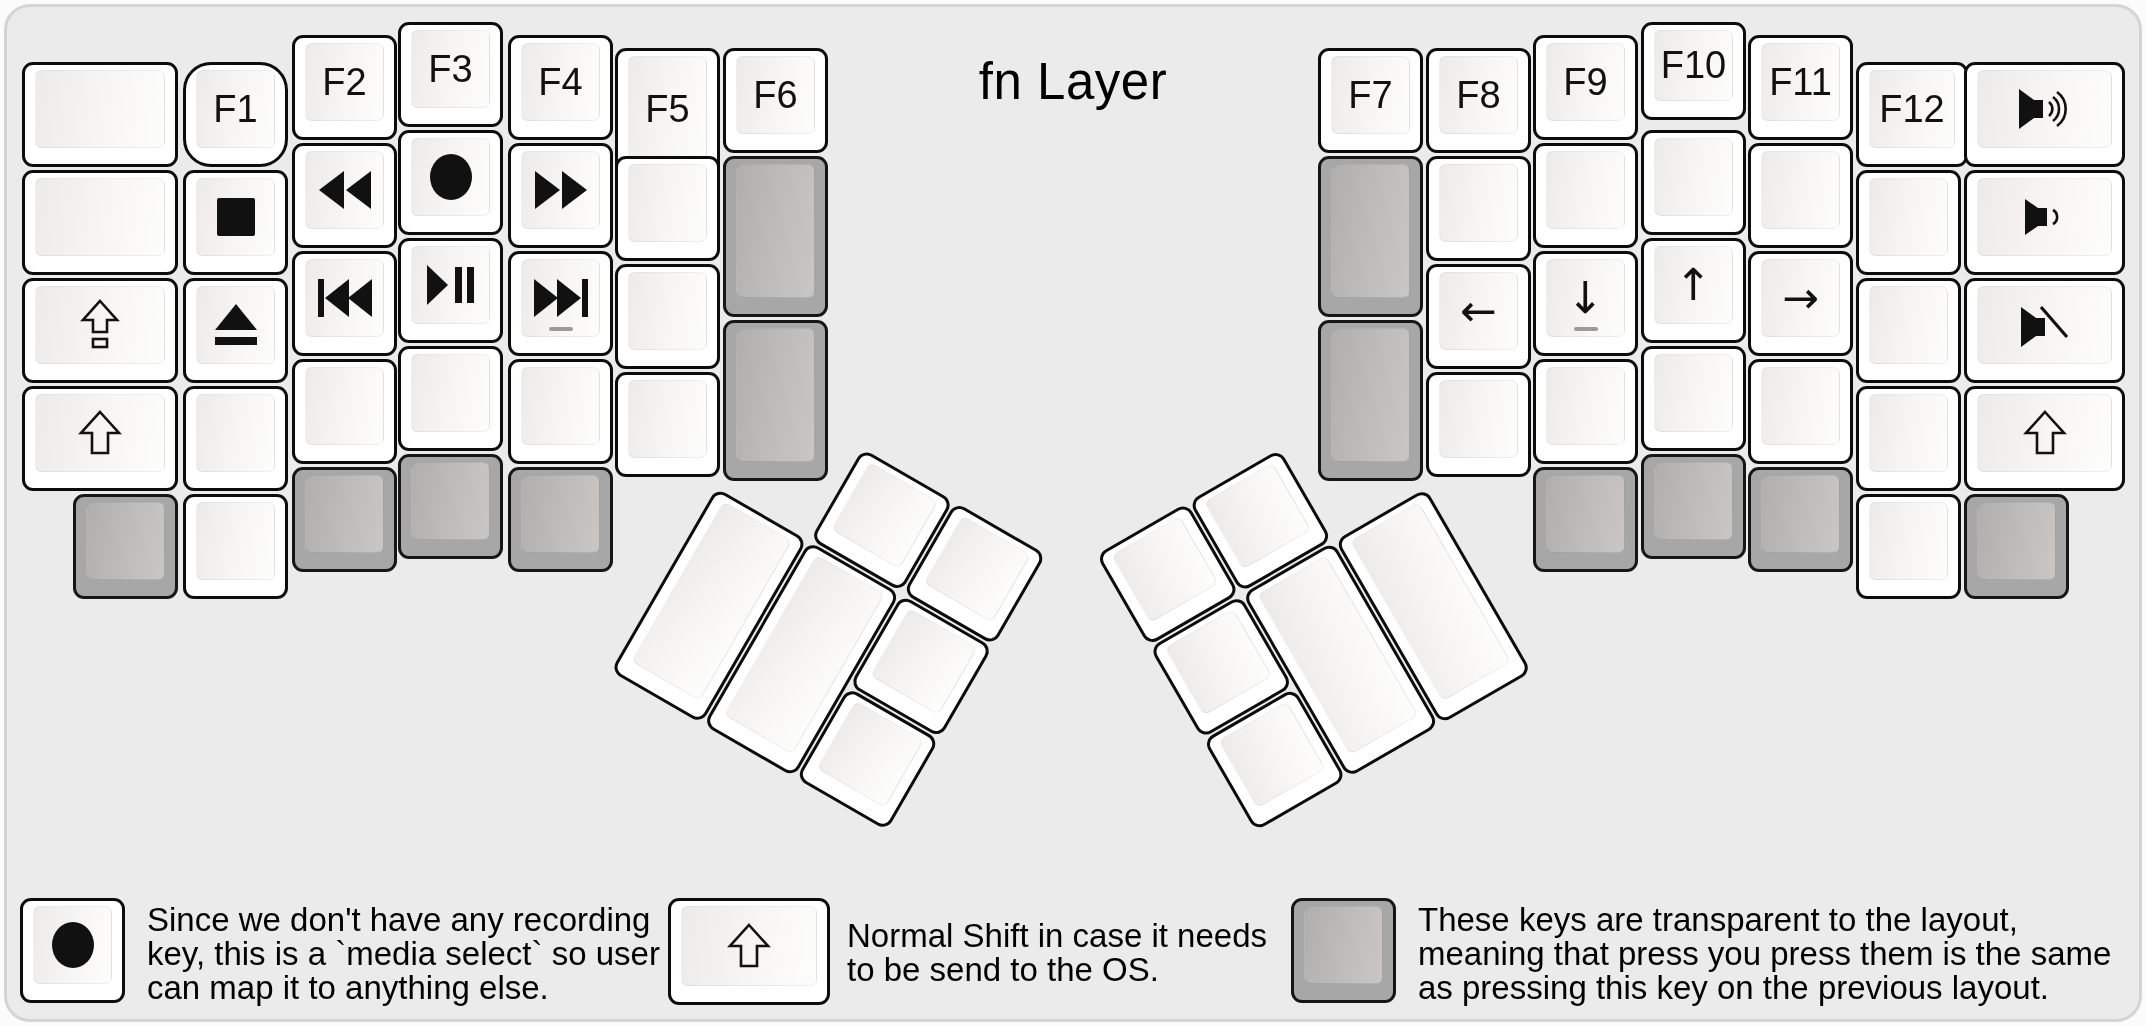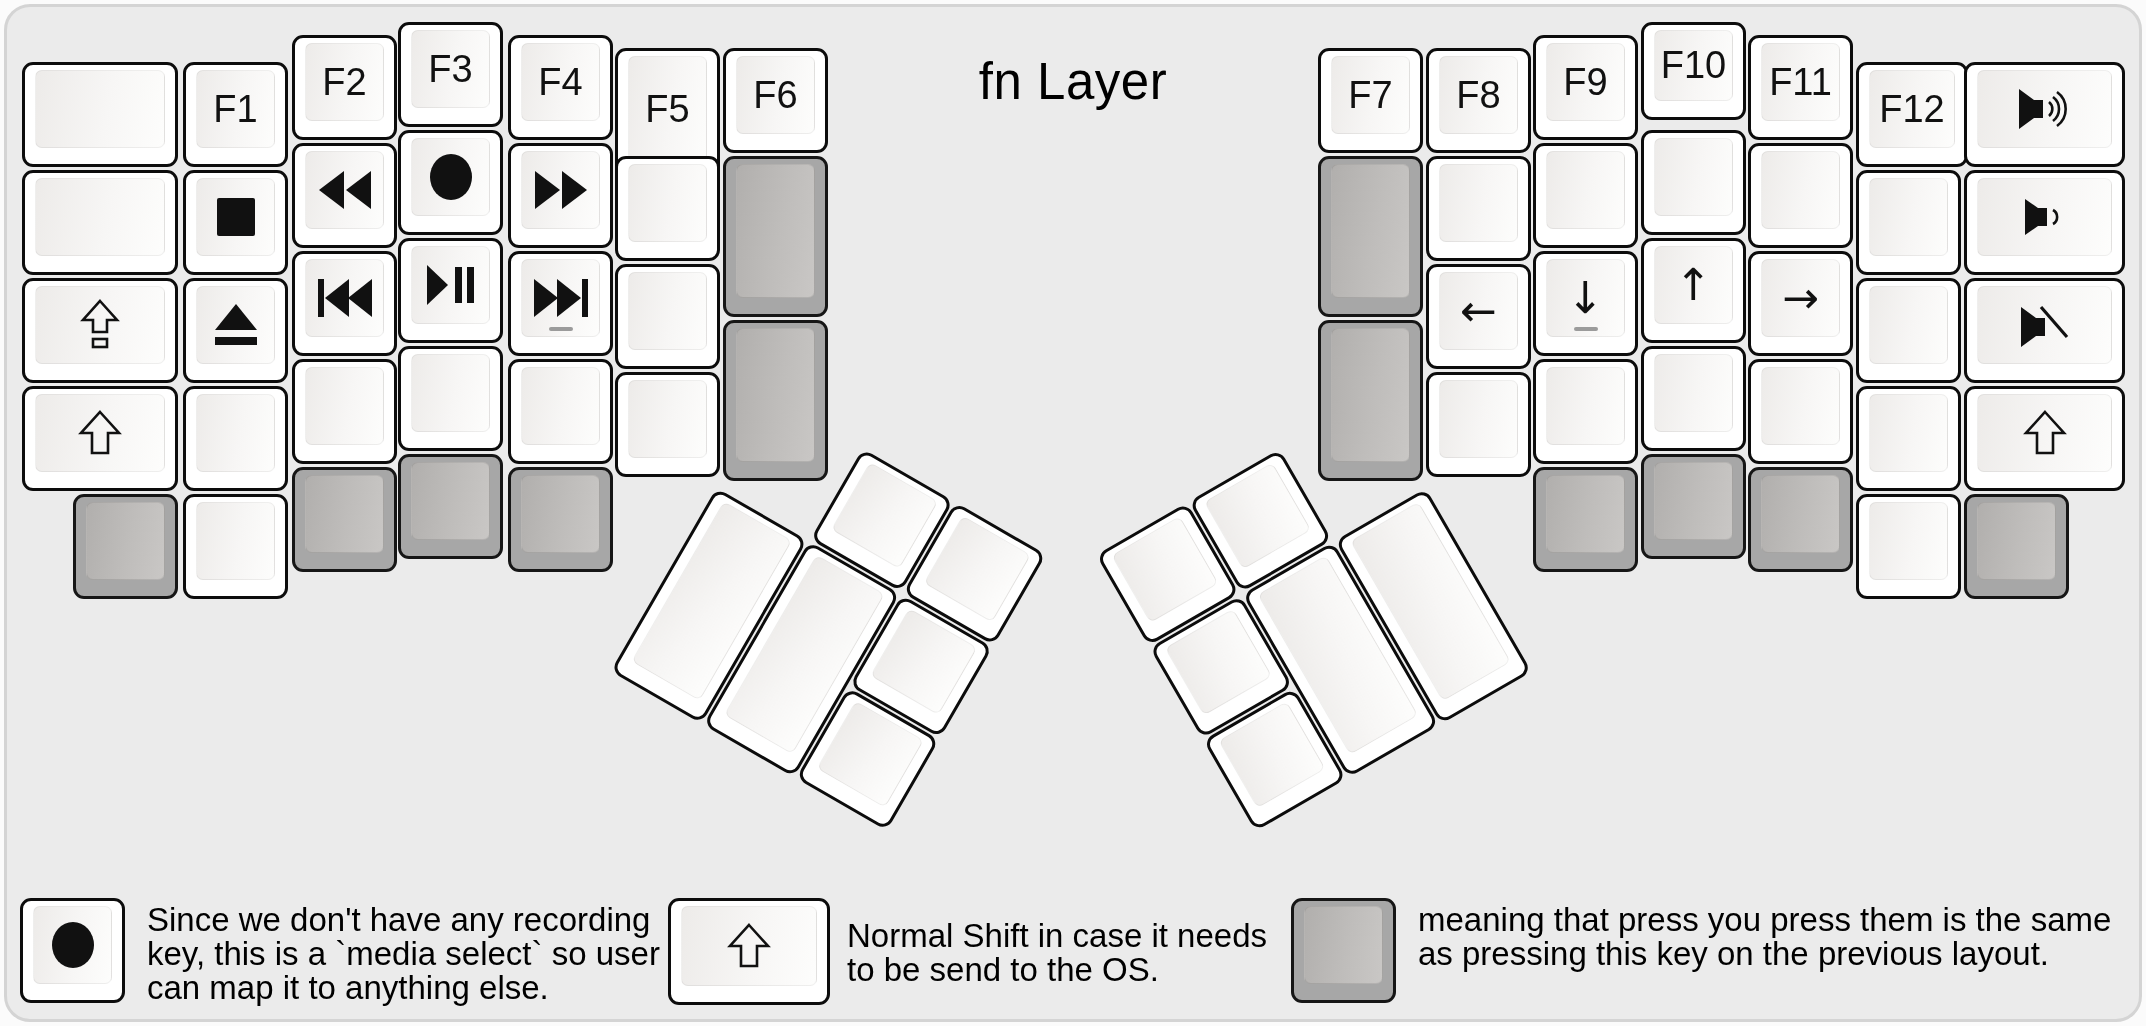--- a/index.html
+++ b/index.html
@@ -59,21 +59,21 @@
           <span>
             <svg width="44" height="46" viewBox="0 0 44 46" fill="none" stroke="#111" stroke-width="2.6">
               <polygon points="22,2 41,23 30,23 30,43 14,43 14,23 3,23"></polygon>
             </svg>
           </span>
         </div>
       </div>
       <div class="key gray" style="left: 73px; top: 494px; width: 105px; height: 105px;">
         <div class="top"></div>
       </div>
-      <div class="key" style="left: 183px; top: 62px; width: 105px; height: 105px;">
+      <div class="key" style="left: 183px; top: 62px; width: 105px; height: 105px; border-radius: 28px;">
         <div class="top">
           <span class="klabel">F1</span>
         </div>
       </div>
       <div class="key" style="left: 183px; top: 170px; width: 105px; height: 105px;">
         <div class="top">
           <span>
             <svg width="38" height="38" viewBox="0 0 38 38">
               <rect width="38" height="38" rx="2" fill="#111"></rect>
             </svg>
@@ -429,16 +429,17 @@
   <div class="legend-text t2">
     <div>Normal Shift in case it needs</div>
     <div>to be send to the OS.</div>
   </div>
   <div class="legend-text t1">
     <div>Since we don't have any recording</div>
     <div>key, this is a `media select` so user</div>
     <div>can map it to anything else.</div>
   </div>
   <div class="legend-text t3">
+    <div>These keys are transparent to the layout,</div>
     <div>meaning that press you press them is the same</div>
     <div>as pressing this key on the previous layout.</div>
   </div>
 </div>
 
 </body></html>

